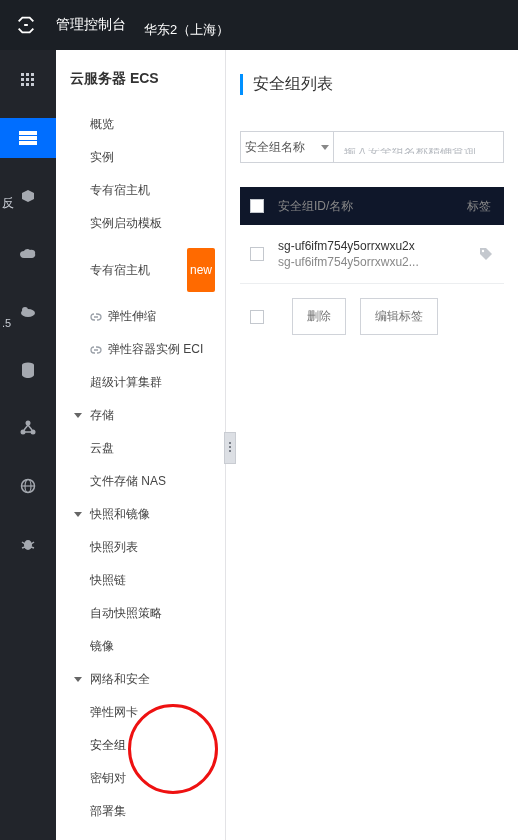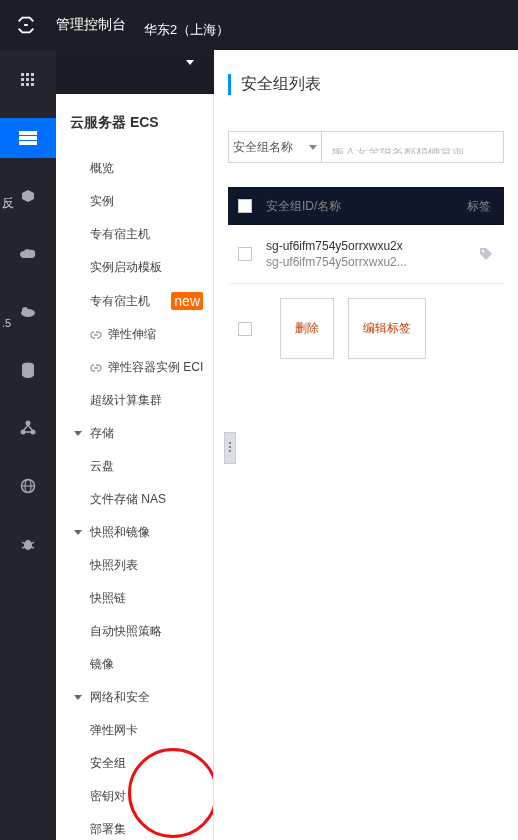--- a/index.html
+++ b/index.html
@@ -13,28 +13,28 @@
 .flag { width: 22px; height: 15px; background: #de2910; position: relative; }
 .flag::before { content: "★"; color: #ffde00; font-size: 9px; position: absolute; left: 2px; top: 1px; }
 .tri-down { width: 0; height: 0; border-left: 4px solid transparent; border-right: 4px solid transparent; border-top: 5px solid #fff; margin-left: 6px; }
 
 .body-row { display: flex; height: 790px; }
 
 .iconbar { width: 56px; background: #22252b; display: flex; flex-direction: column; align-items: center; padding-top: 10px; gap: 18px; color: #a5a9b0; }
 .iconbar .ic { width: 56px; height: 40px; display: flex; align-items: center; justify-content: center; cursor: pointer; }
 .iconbar .ic.active { background: #006eff; color: #fff; }
 
-.sidebar { width: 158px; background: #f6f6f6; border-right: 1px solid #e3e3e6; overflow-y: auto; position: relative; margin-top: 44px; }
+.sidebar { width: 170px; background: #f6f6f6; border-right: 1px solid #e3e3e6; overflow-y: auto; position: relative; }
 .sidebar-title { padding: 20px 14px 20px 14px; font-size: 14px; font-weight: bold; color: #333; background: #fff; }
 .nav-item { display: flex; align-items: center; padding: 8px 8px 8px 18px; font-size: 12px; color: #444; cursor: pointer; position: relative; background: #fff; min-height: 30px; }
 .nav-item.sub { padding-left: 34px; }
 .nav-item.sub2 { padding-left: 34px; }
 .nav-item .caret { width: 0; height: 0; border-left: 4px solid transparent; border-right: 4px solid transparent; border-top: 5px solid #666; margin-right: 8px; }
 .nav-item .link-ic { margin-right: 6px; color: #9aa0a8; }
-.badge-new { background: #ff6a00; color: #fff; font-size: 14px; padding: 1px 3px; border-radius: 2px; margin-left: auto; margin-right: 2px; }
+.badge-new { background: #ff6a00; color: #fff; font-size: 12px; padding: 15px 3px; border-radius: 2px; margin-left: auto; margin-right: 2px; }
 .nav-item.highlight { color: #333; }
 .circle-mark { position: absolute; width: 90px; height: 90px; border: 3px solid #e11; border-radius: 50%; pointer-events: none; }
 
 .main { flex: 1; background: #fff; padding: 24px 14px 0 14px; position: relative; min-width: 0; }
 .main-title { font-size: 16px; color: #333; padding-left: 10px; border-left: 3px solid #0090ff; margin-bottom: 36px; }
 .filter-row { display: flex; margin-bottom: 24px; }
 .select-box { border: 1px solid #d0d3d9; height: 32px; display: flex; align-items: center; padding: 0 4px; gap: 10px; color: #555; cursor: pointer; }
 .select-box .tri-down { border-top-color: #888; }
 .search-input { border: 1px solid #d0d3d9; border-left: none; height: 32px; padding: 12px 10px; color: #555; flex: 1; min-width: 0; }
 .search-input input { border: none; outline: none; height: 100%; width: 100%; font-size: 12px; color: #333; background: transparent; }
@@ -44,21 +44,21 @@
 .thead { display: flex; align-items: center; background: #0f172a; height: 38px; padding: 0 10px; color: #888; justify-content: center; }
 .chk { width: 14px; height: 14px; border: 1px solid #c4c8ce; background: #fff; margin-right: 14px; cursor: pointer; }
 .th-name { flex: 1; }
 .th-tag { width: 30px; text-align: center; }
 .trow { display: flex; align-items: center; padding: 14px 10px; border-bottom: 1px solid #eceef0; }
 .td-name { flex: 1; color: #333; }
 .td-name .l2 { color: #888; margin-top: 2px; }
 .tag-ic { color: #b8bcc2; }
 
 .action-row { display: flex; align-items: center; gap: 14px; padding: 14px 10px; }
-.btn { border: 1px solid #d0d3d9; background: #fff; padding: 21px 14px; color: #c2410c; cursor: not-allowed; }
+.btn { border: 1px solid #d0d3d9; background: #fff; padding: 9px 14px; color: #737373; cursor: not-allowed; }
 
 .handle { position: absolute; left: 224px; top: 432px; width: 12px; height: 32px; background: #dcdfe4; border: 1px solid #c9ccd2; display: flex; align-items: center; justify-content: center; color: #7a7f88; cursor: pointer; }
 .handle::before { content: ""; display: block; width: 2px; height: 12px; background: repeating-linear-gradient(#7a7f88 0 2px, transparent 2px 4px); }
 .side-letter { position: absolute; left: 2px; top: 195px; color: #c8ccd4; font-size: 12px; }
 .side-num { position: absolute; left: 2px; top: 317px; color: #c8ccd4; font-size: 11px; }
 
 svg { display: block; }
 </style>
 </head>
 <body>

